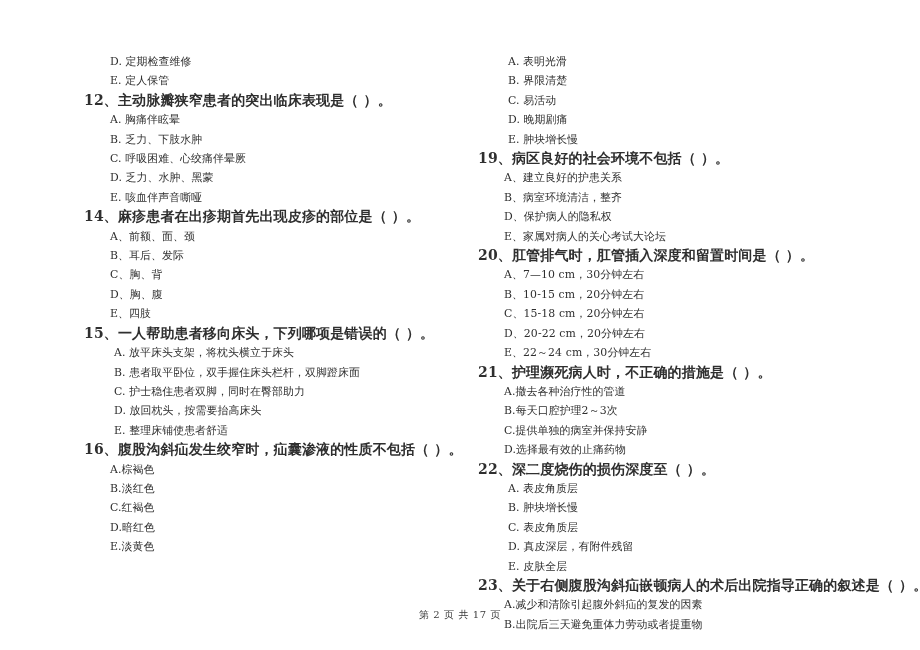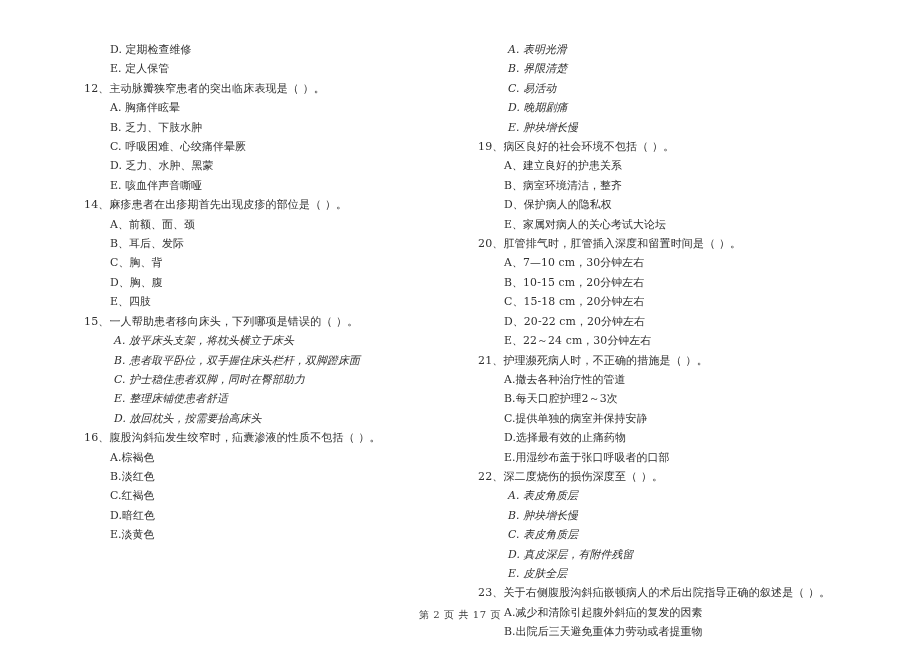--- a/index.html
+++ b/index.html
@@ -18,21 +18,21 @@
   }
   .page {
     position: relative;
     width: 920px;
     height: 650px;
     box-sizing: border-box;
     background: #ffffff;
   }
   .columns {
     position: absolute;
-    top: 40px;
+    top: 52px;
     left: 0;
     width: 920px;
     height: 550px;
     display: flex;
     flex-direction: row;
     align-items: flex-start;
   }
   .col {
     box-sizing: border-box;
     overflow: hidden;
@@ -45,37 +45,38 @@
   .col-right {
     width: 460px;
     padding-left: 18px;
     padding-right: 10px;
   }
   .q {
     margin: 0;
     padding: 0;
   }
   .q-stem {
-    font-size: 11px;
+    font-size: 14px;
     line-height: 19.4px;
     letter-spacing: 0.15px;
     white-space: nowrap;
     color: #2f2f2f;
+    font-weight: bold;
   }
   .opt {
     font-size: 10.9px;
     line-height: 19.4px;
     letter-spacing: 0.1px;
     white-space: nowrap;
     color: #2f2f2f;
   }
   
   .ind-1 { padding-left: 26px; }
   .ind-2 { padding-left: 30px; }
-  .ind-wide { padding-left: 30px; font-style: italic; }
+  .ind-wide { padding-left: 30px; }
 
   .footer {
     position: absolute;
     left: 0;
     top: 608px;
     width: 920px;
     text-align: center;
     font-size: 10px;
     letter-spacing: 0.6px;
     color: #3a3a3a;
@@ -110,22 +111,22 @@
         <div class="opt ind-1">C、胸、背</div>
         <div class="opt ind-1">D、胸、腹</div>
         <div class="opt ind-1">E、四肢</div>
       </div>
 
       <div class="q">
         <div class="q-stem">15、一人帮助患者移向床头，下列哪项是错误的（      ）。</div>
         <div class="opt ind-wide">A.  放平床头支架，将枕头横立于床头</div>
         <div class="opt ind-wide">B.  患者取平卧位，双手握住床头栏杆，双脚蹬床面</div>
         <div class="opt ind-wide">C.  护士稳住患者双脚，同时在臀部助力</div>
+        <div class="opt ind-wide">D.  放回枕头，按需要抬高床头</div>
         <div class="opt ind-wide">E.  整理床铺使患者舒适</div>
-        <div class="opt ind-wide">D.  放回枕头，按需要抬高床头</div>
       </div>
 
       <div class="q">
         <div class="q-stem">16、腹股沟斜疝发生绞窄时，疝囊渗液的性质不包括（      ）。</div>
         <div class="opt ind-1">A.棕褐色</div>
         <div class="opt ind-1">B.淡红色</div>
         <div class="opt ind-1">C.红褐色</div>
         <div class="opt ind-1">D.暗红色</div>
         <div class="opt ind-1">E.淡黄色</div>
       </div>
@@ -156,21 +157,20 @@
         <div class="opt ind-1">D、20-22 cm，20分钟左右</div>
         <div class="opt ind-1">E、22～24 cm，30分钟左右</div>
       </div>
 
       <div class="q">
         <div class="q-stem">21、护理濒死病人时，不正确的措施是（      ）。</div>
         <div class="opt ind-1">A.撤去各种治疗性的管道</div>
         <div class="opt ind-1">B.每天口腔护理2～3次</div>
         <div class="opt ind-1">C.提供单独的病室并保持安静</div>
         <div class="opt ind-1">D.选择最有效的止痛药物</div>
-        <div class="opt ind-1">E.用湿纱布盖于张口呼吸者的口部</div>
       </div>
 
       <div class="q">
         <div class="q-stem">22、深二度烧伤的损伤深度至（      ）。</div>
         <div class="opt ind-wide">A.  表皮角质层</div>
         <div class="opt ind-wide">B.  肿块增长慢</div>
         <div class="opt ind-wide">C.  表皮角质层</div>
         <div class="opt ind-wide">D.  真皮深层，有附件残留</div>
         <div class="opt ind-wide">E.  皮肤全层</div>
       </div>

